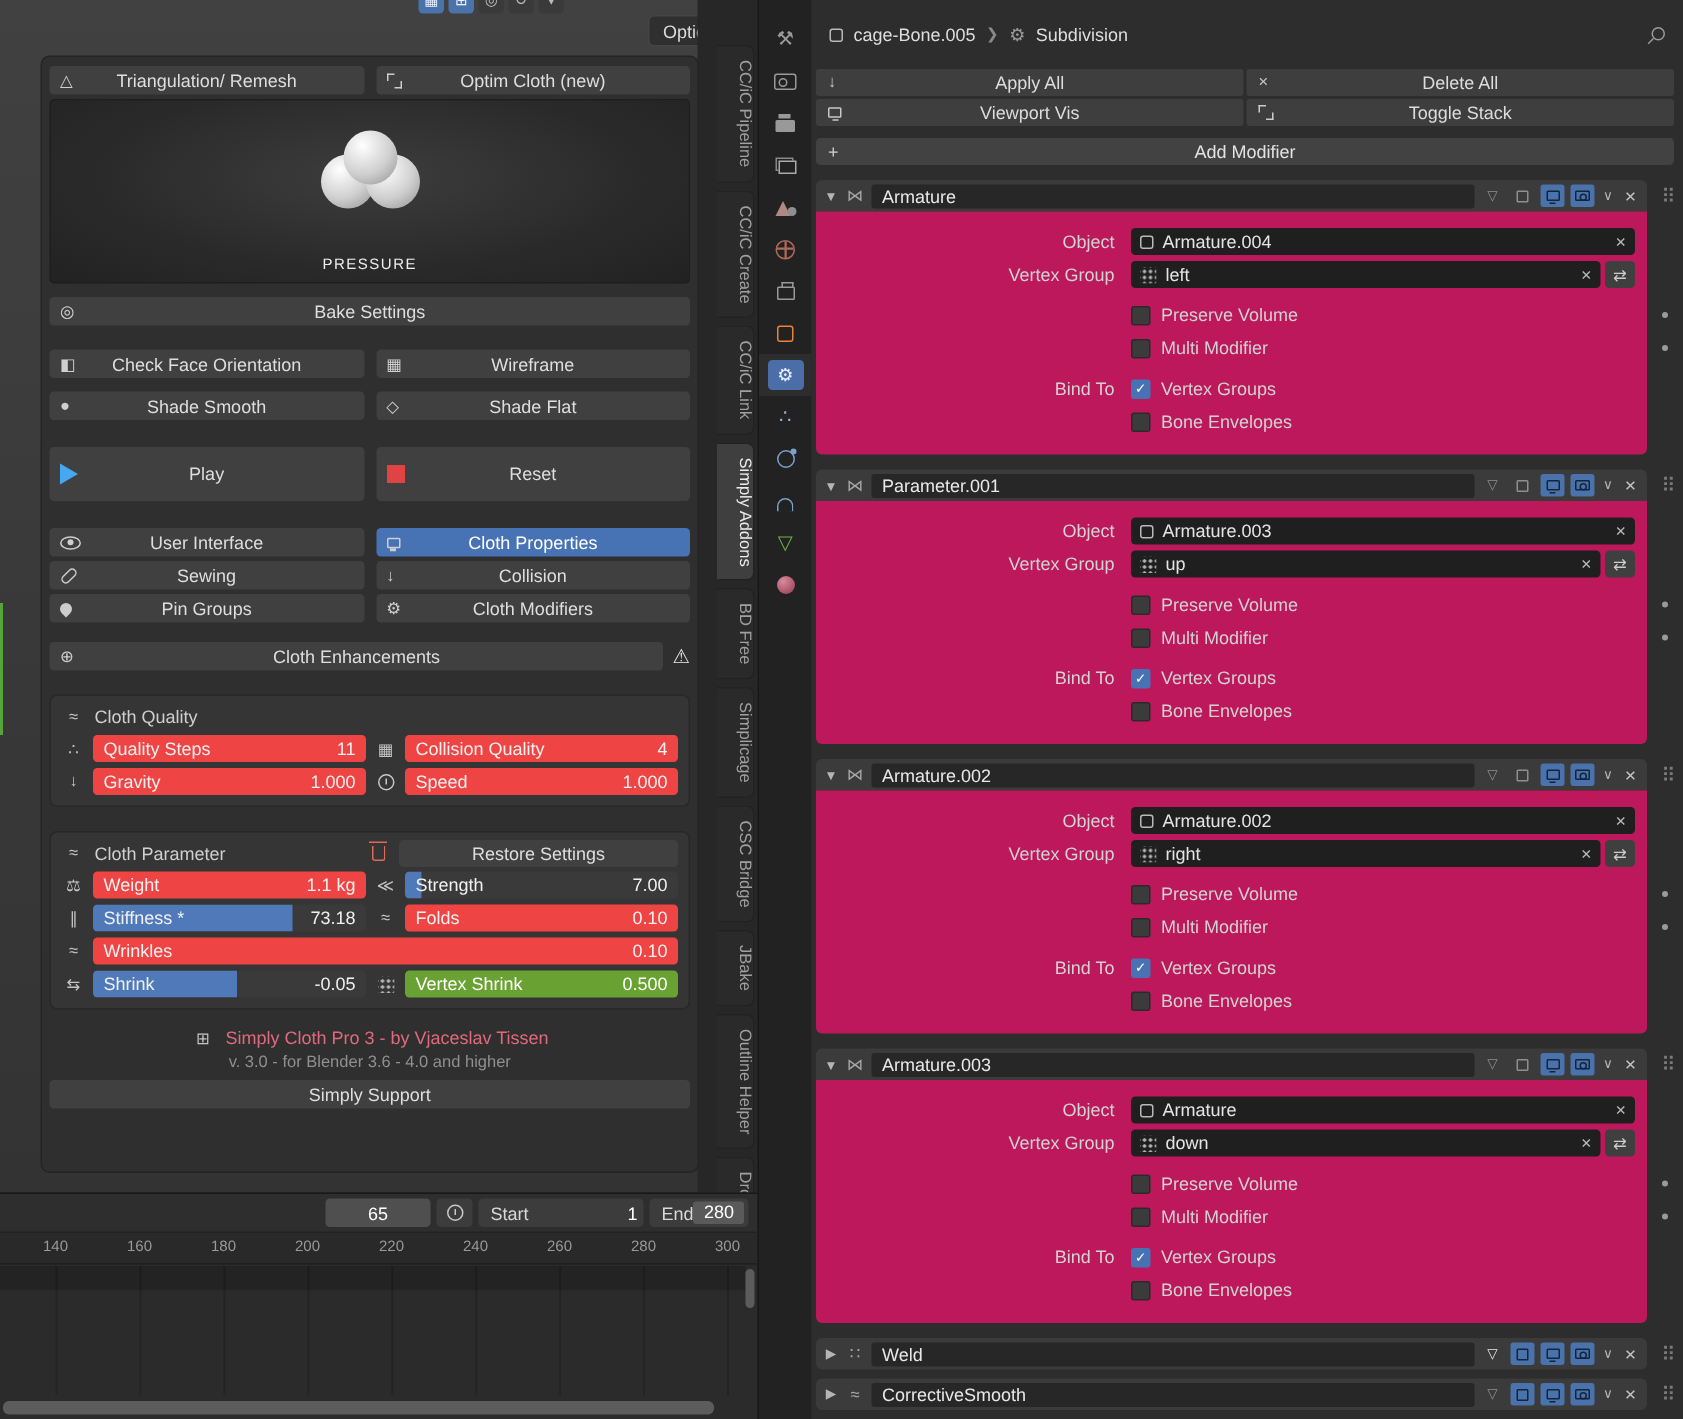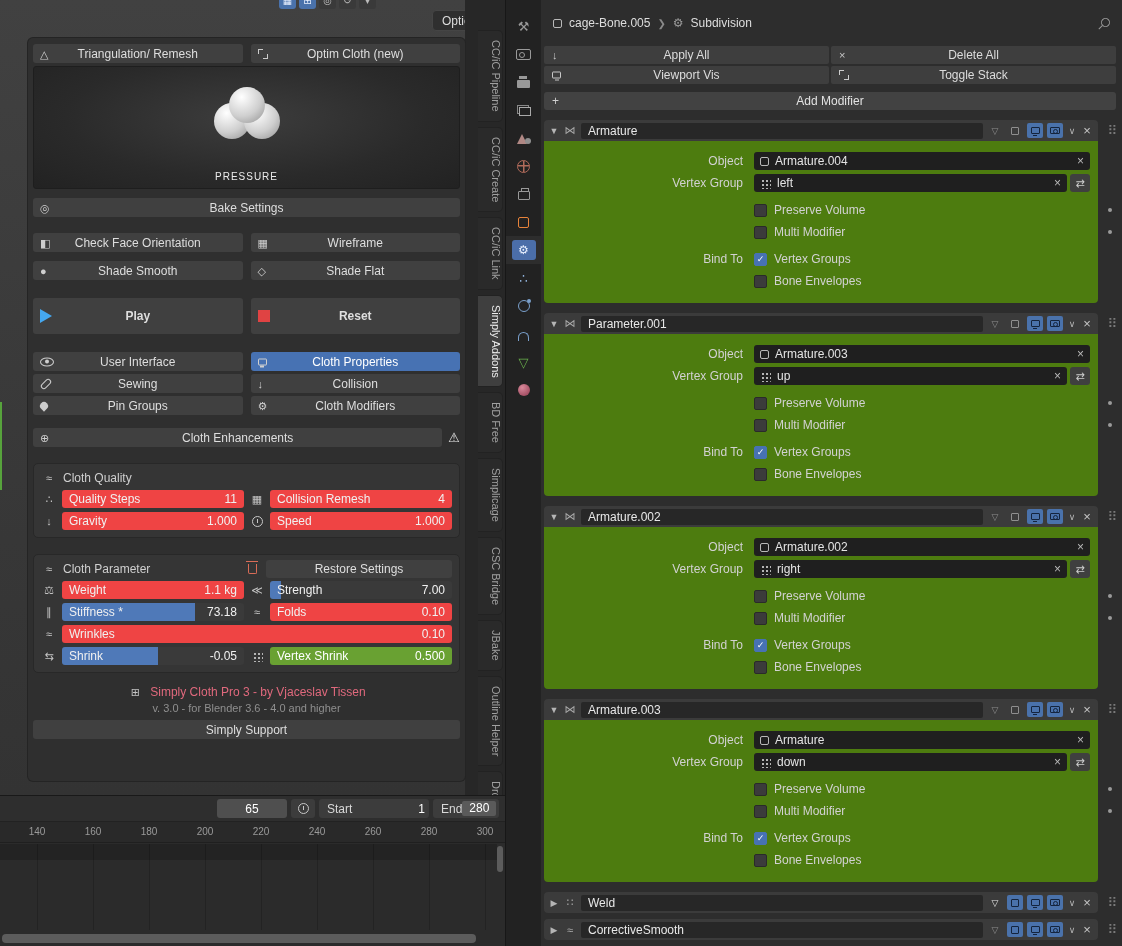--- a/index.html
+++ b/index.html
@@ -21,21 +21,21 @@
   .vp-opt .cv { font-size:8px; color:#aaa; }
 
   
   .np { position:absolute; left:28px; top:38px; width:437px; height:743px;
     background:#2f2f2f; border-radius:5px; padding:6px 5px 0 5px; box-shadow:0 0 0 1px #242424; }
   .row2 { display:flex; gap:8px; }
   .btn { position:relative; flex:1; height:19px; background:#404040; border-radius:3px;
     display:flex; align-items:center; justify-content:center; color:#dedede; }
   .btn .lic { position:absolute; left:7px; top:50%; transform:translateY(-50%);
     display:flex; align-items:center; color:#cfcfcf; font-size:11px; }
-  .btn.tall { height:36px;font-weight:bold; }
+  .btn.tall { height:36px; }
   .btn.blue { background:#4772b3; color:#fff; }
   .mini { width:16px; flex-shrink:0; text-align:center; color:#c4c4c4; font-size:11px;
     display:inline-flex; align-items:center; justify-content:center; }
   .mt16{margin-top:16px}.mt12{margin-top:12px}.mt9{margin-top:9px}.mt3{margin-top:3px}
   .mt18{margin-top:18px}.mt13{margin-top:13px}.mt6{margin-top:6px}
 
   .preview { margin-top:3px; height:123px; border-radius:3px; border:1px solid #1e1e1e;
     background:radial-gradient(ellipse at 50% 42%, #3d3d3d 0%, #2a2a2a 60%, #222 100%); position:relative; }
   .ball { position:absolute; left:50%; top:40%; transform:translate(-50%,-50%); width:66px; height:56px; }
   .ball i { position:absolute; width:36px; height:36px; border-radius:50%;
@@ -160,21 +160,21 @@
   .pbtn { position:relative; height:18px; background:#3e3e3e; border-radius:2px;
     display:flex; align-items:center; justify-content:center; color:#dcdcdc; }
   .pbtn .lic { position:absolute; left:8px; top:50%; transform:translateY(-50%); display:flex; color:#c8c8c8; font-size:11px; }
   .addmod { margin:8px 6px 10px 3px; height:18px; background:#424242; border-radius:3px;
     position:relative; display:flex; align-items:center; justify-content:center; color:#e2e2e2; }
   .addmod .lic { position:absolute; left:8px; color:#d0d0d0; }
 
   .mod { position:relative; margin:0 24px 10px 3px; }
   .mod-h { height:21px; background:#3b3b3b; border-radius:4px; display:flex; align-items:center; gap:4px; padding:0 5px; }
   .mod.exp .mod-h { border-radius:4px 4px 0 0; }
-  .mod-b { background:#4d7c0f; border-radius:0 0 4px 4px; padding:8px 0 10px 0; }
+  .mod-b { background:#be185d; border-radius:0 0 4px 4px; padding:8px 0 10px 0; }
   .cv { color:#b5b5b5; font-size:9px; width:10px; text-align:center; flex-shrink:0; }
   .mico { color:#a8a8a8; font-size:11px; width:14px; text-align:center; flex-shrink:0; }
   .mod-name { flex:1; height:16px; background:#272727; border-radius:2px; color:#e8e8e8;
     line-height:16px; padding:0 7px; }
   .hic { width:16px; height:15px; border-radius:2px; display:flex; align-items:center;
     justify-content:center; color:#8f8f8f; font-size:9px; flex-shrink:0; }
   .hic.chip { background:#4a72ab; color:#14243d; }
   .hic.bright { color:#e6e6e6; }
   .i-edsq { width:8px; height:8px; border:1.5px solid currentColor; border-radius:1px; }
   .i-mon { width:9px; height:7px; border:1.5px solid currentColor; border-radius:1px; position:relative; }
@@ -341,21 +341,21 @@
         <span>Cloth Quality</span>
       </div>
       <div class="srow">
         <span class="mini">∴</span>
         <div class="nfield">
           <span class="nl">Quality Steps</span>
           <span class="nv">11</span>
         </div>
         <span class="mini">▦</span>
         <div class="nfield">
-          <span class="nl">Collision Remesh</span>
+          <span class="nl">Collision Quality</span>
           <span class="nv">4</span>
         </div>
       </div>
       <div class="srow">
         <span class="mini">↓</span>
         <div class="nfield">
           <span class="nl">Gravity</span>
           <span class="nv">1.000</span>
         </div>
         <span class="mini">

